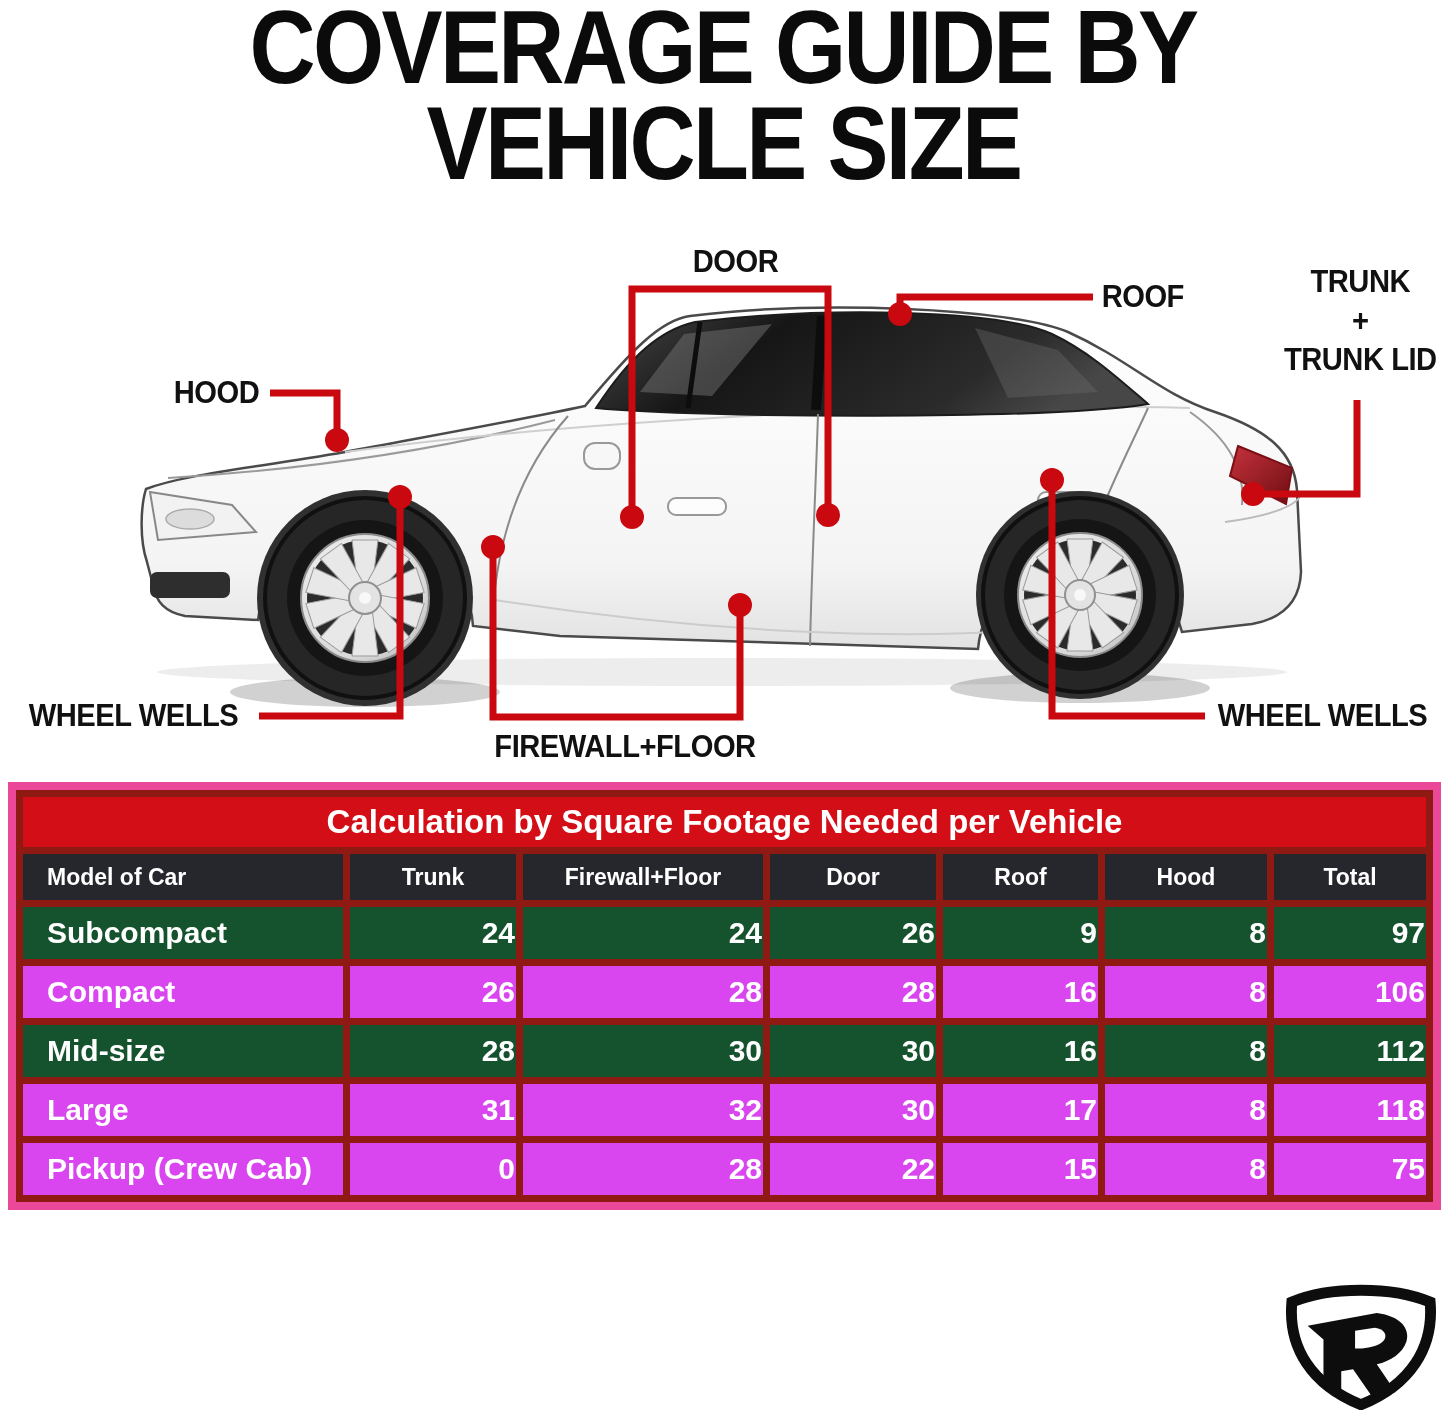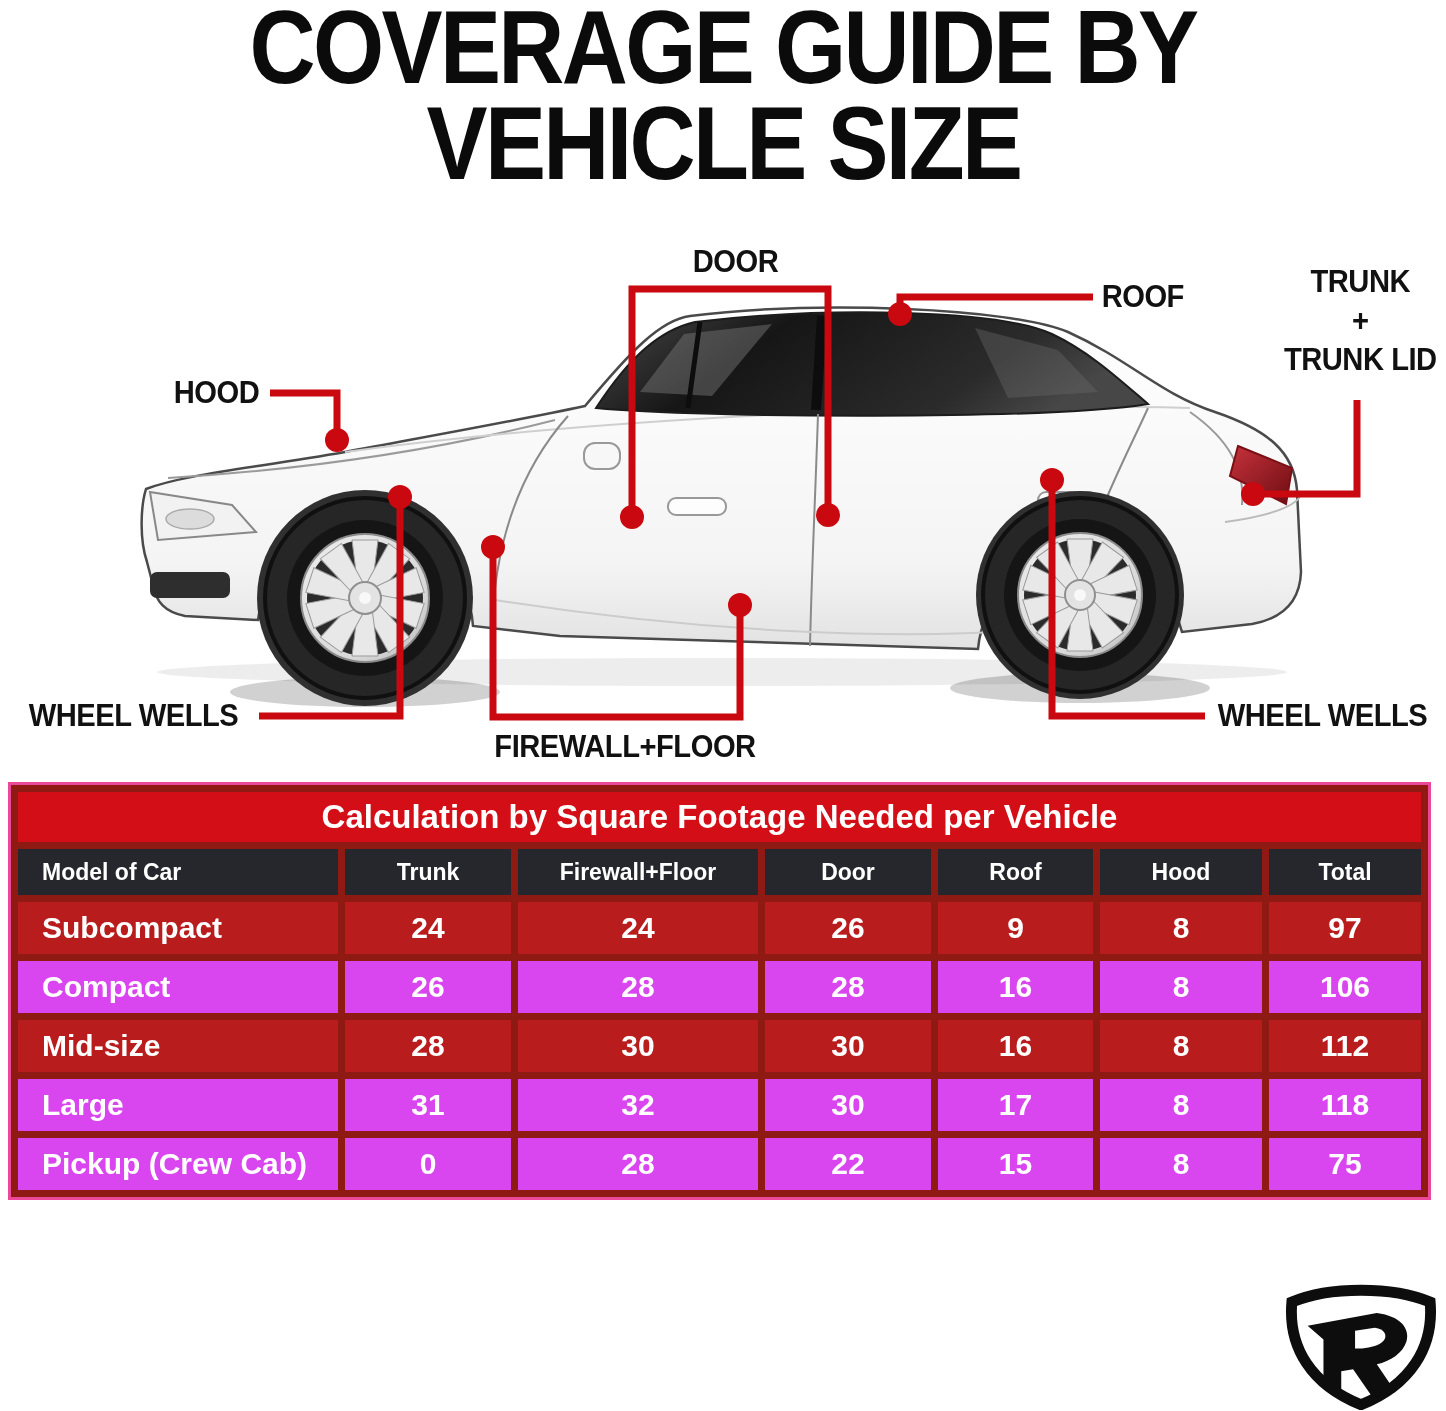--- a/index.html
+++ b/index.html
@@ -13,27 +13,27 @@
   .title .cond{display:inline-block;transform:scaleX(0.88);transform-origin:50% 50%;white-space:nowrap;}
 
   
   .clabel{position:absolute;color:#111;font-weight:bold;font-size:31px;letter-spacing:-0.5px;
           text-align:center;line-height:1.25;white-space:pre-line;}
   .clabel .cond{display:inline-block;transform:scaleX(0.94);transform-origin:50% 50%;}
 
   
   .cov-table{position:absolute;left:8px;top:782px;width:1325px;
              border-collapse:separate;border-spacing:7px;background:#8f1a13;
-             border:3px solid #ec4899;table-layout:fixed;}
+             border:8px solid #ec4899;table-layout:fixed;}
   .cov-table td{color:#ffffff;font-weight:bold;overflow:hidden;}
   .t-title{background:#d40e16;text-align:center;font-size:33px;height:48px;}
   .hdr td{background:#26262d;font-size:23px;height:44px;text-align:center;}
-  .row-red td{background:#b91c1c;}
+  .row-red td{background:#14532d;}
   .row-dark td{background:#d946ef;}
-  .data-row td{font-size:30px;height:50px;text-align:center;}
+  .data-row td{font-size:30px;height:50px;text-align:right;}
   .cell-model{text-align:left !important;padding-left:24px;}
 
   .z2{z-index:2;}
   .bg-art{position:absolute;left:0;top:0;z-index:0;}
   .logo{position:absolute;left:1280px;top:1284px;width:162px;height:126px;z-index:2;}
 </style>
 </head>
 <body>
 
 <div class="page">

